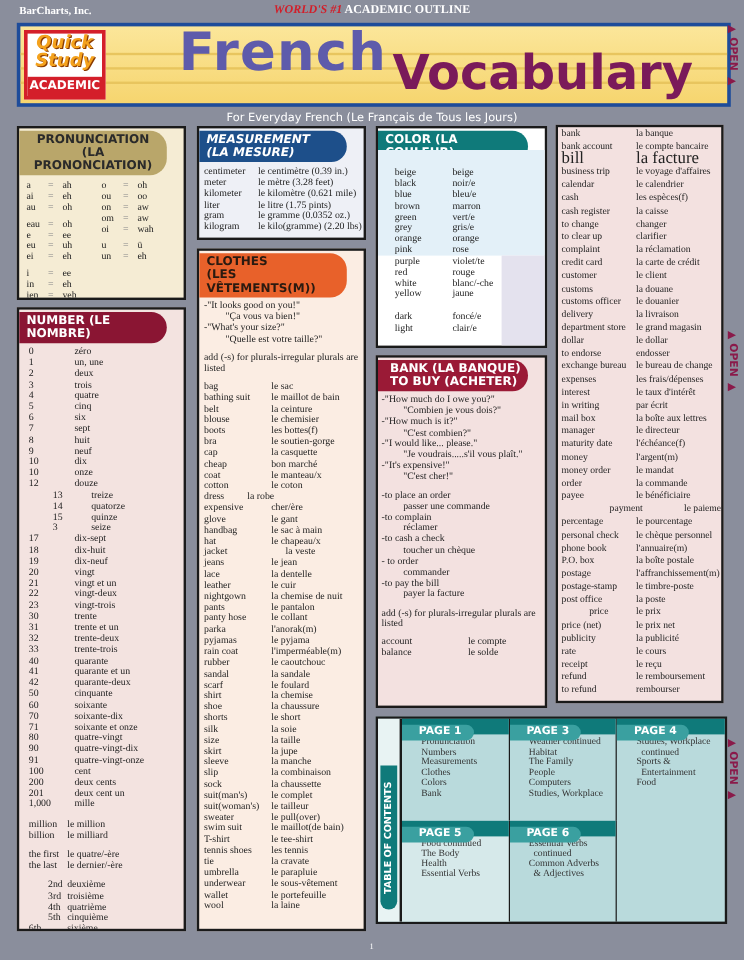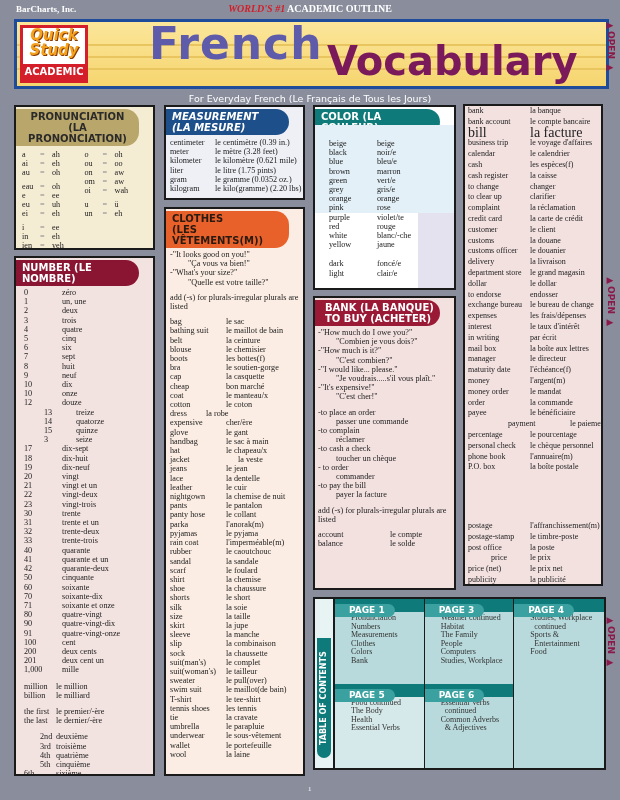--- a/index.html
+++ b/index.html
@@ -348,21 +348,21 @@
         <span class="l" style="width: 32px;">million</span>
         <span>le million</span>
       </div>
       <div class="row">
         <span class="l" style="width: 32px;">billion</span>
         <span>le milliard</span>
       </div>
       <div class="gap" style="height: 7px;"></div>
       <div class="row">
         <span class="l" style="width: 32px;">the first</span>
-        <span>le premier/-ère</span>
+        <span>le quatre/-ère</span>
       </div>
       <div class="row">
         <span class="l" style="width: 32px;">the last</span>
         <span>le dernier/-ère</span>
       </div>
       <div class="gap" style="height: 7px;"></div>
       <div class="row" style="padding-left: 16px;">
         <span class="l" style="width: 16px;">2nd</span>
         <span>deuxième</span>
       </div>
@@ -861,21 +861,21 @@
         <span>le chèque personnel</span>
       </div>
       <div class="row" style="font-size: 8px; line-height: 10.8px;">
         <span class="l" style="width: 62px;">phone book</span>
         <span>l'annuaire(m)</span>
       </div>
       <div class="row" style="font-size: 8px; line-height: 10.8px;">
         <span class="l" style="width: 62px;">P.O. box</span>
         <span>la boîte postale</span>
       </div>
-      <div class="row" style="font-size: 8px; line-height: 10.8px; margin-top: 48px;">
+      <div class="row" style="font-size: 8px; line-height: 10.8px;">
         <span class="l" style="width: 62px;">postage</span>
         <span>l'affranchissement(m)</span>
       </div>
       <div class="row" style="font-size: 8px; line-height: 10.8px;">
         <span class="l" style="width: 62px;">postage-stamp</span>
         <span>le timbre-poste</span>
       </div>
       <div class="row" style="font-size: 8px; line-height: 10.8px;">
         <span class="l" style="width: 62px;">post office</span>
         <span>la poste</span>

